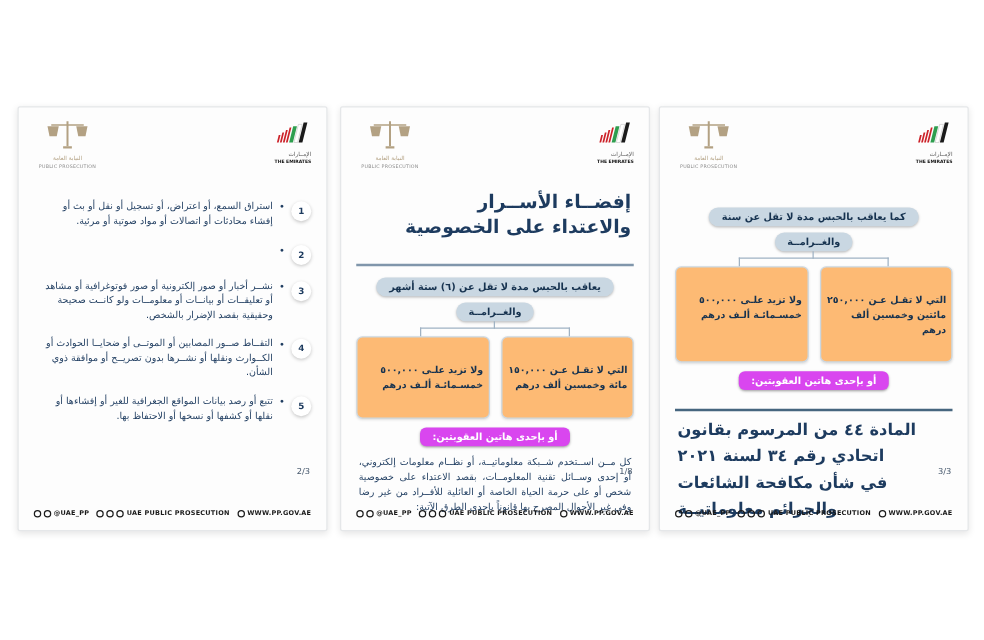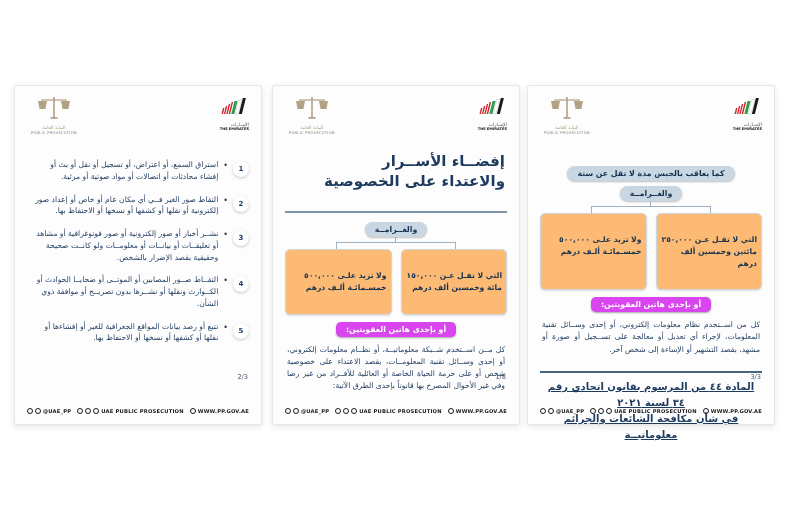--- a/index.html
+++ b/index.html
@@ -59,21 +59,21 @@
   .list-item{display:flex;align-items:flex-start;gap:5px;}
   .num-circle{
     flex:0 0 auto;width:16px;height:16px;border-radius:50%;background:#fff;
     box-shadow:0 1px 3px rgba(0,0,0,.22);color:#1d3b5f;font-size:7px;font-weight:bold;
     display:flex;align-items:center;justify-content:center;margin-top:2px;
   }
   .bullet{color:#1d3b5f;font-size:8px;margin-top:2px;}
   .item-text{color:#1d3b5f;font-size:7.6px;line-height:1.55;}
 
   
-  .article{color:#1d3b5f;font-size:10px;font-weight:bold;text-align:center;line-height:1.6;margin:0 2px;text-decoration:underline;}
+  .article{color:#1d3b5f;font-size:13px;font-weight:bold;text-align:left;line-height:1.6;margin:0 2px;}
 
   
   .page-num{position:absolute;bottom:43px;right:13px;font-size:6.6px;color:#44566b;direction:ltr;}
   .social{
     position:absolute;bottom:10px;left:0;right:0;
     display:flex;justify-content:center;align-items:center;gap:6px;
     direction:ltr;font-size:5.2px;color:#1a1a1a;font-weight:bold;letter-spacing:.2px;
   }
   .social-group{display:flex;align-items:center;gap:2px;}
   .icon-circle{width:6px;height:6px;border:1px solid #1a1a1a;border-radius:50%;box-sizing:border-box;}
@@ -117,21 +117,20 @@
 
     <div class="list">
       <div class="list-item">
         <div class="num-circle">1</div>
         <div class="bullet">•</div>
         <div class="item-text">استراق السمع، أو اعتراض، أو تسجيل أو نقل أو بث أو إفشاء محادثات أو اتصالات أو مواد صوتية أو مرئية.</div>
       </div>
       <div class="list-item">
         <div class="num-circle">2</div>
         <div class="bullet">•</div>
-        <div class="item-text">التقاط صور الغير فــي أي مكان عام أو خاص أو إعداد صور إلكترونية أو نقلها أو كشفها أو نسخها أو الاحتفاظ بها.</div>
       </div>
       <div class="list-item">
         <div class="num-circle">3</div>
         <div class="bullet">•</div>
         <div class="item-text">نشــر أخبار أو صور إلكترونية أو صور فوتوغرافية أو مشاهد أو تعليقــات أو بيانــات أو معلومــات ولو كانــت صحيحة وحقيقية بقصد الإضرار بالشخص.</div>
       </div>
       <div class="list-item">
         <div class="num-circle">4</div>
         <div class="bullet">•</div>
         <div class="item-text">التقــاط صــور المصابين أو الموتــى أو ضحايــا الحوادث أو الكــوارث ونقلها أو نشــرها بدون تصريــح أو موافقة ذوي الشأن.</div>
@@ -194,20 +193,21 @@
         <div class="em-en">THE EMIRATES</div>
       </div>
     </div>
 
     <div class="title">
       <span>إفضــاء الأســرار</span><br>
       <span>والاعتداء على الخصوصية</span>
     </div>
     <div class="rule"></div>
 
+    <div class="pill">يعاقب بالحبس مدة لا تقل عن (٦) ستة أشهر</div>
     <div class="pill">والغــرامــة</div>
     <div class="connector"></div>
     <div class="boxes">
       <div class="amount-box">
         <div>التي لا تقـل عـن ١٥٠,٠٠٠</div>
         <div>مائة وخمسين ألف درهم</div>
       </div>
       <div class="amount-box">
         <div>ولا تزيد علـى ٥٠٠,٠٠٠</div>
         <div>خمسـمائـة ألـف درهم</div>
@@ -279,21 +279,20 @@
         <div>التي لا تقـل عـن ٢٥٠,٠٠٠</div>
         <div>مائتين وخمسين ألف درهم</div>
       </div>
       <div class="amount-box">
         <div>ولا تزيد علـى ٥٠٠,٠٠٠</div>
         <div>خمسـمائـة ألـف درهم</div>
       </div>
     </div>
     <div class="pill dark">أو بإحدى هاتين العقوبتين:</div>
 
-    <p class="body-text">كل من اســتخدم نظام معلومات إلكتروني، أو إحدى وســائل تقنية المعلومات، لإجراء أي تعديل أو معالجة على تســجيل أو صورة أو مشهد، بقصد التشهير أو الإساءة إلى شخص آخر.</p>
 
     <div class="rule2"></div>
     <div class="article">
       <span>المادة ٤٤ من المرسوم بقانون اتحادي رقم ٣٤ لسنة ٢٠٢١</span><br>
       <span>في شأن مكافحة الشائعات والجرائم معلوماتيــة</span>
     </div>
 
     <div class="page-num">3/3</div>
     <div class="social">
       <div class="social-group">

